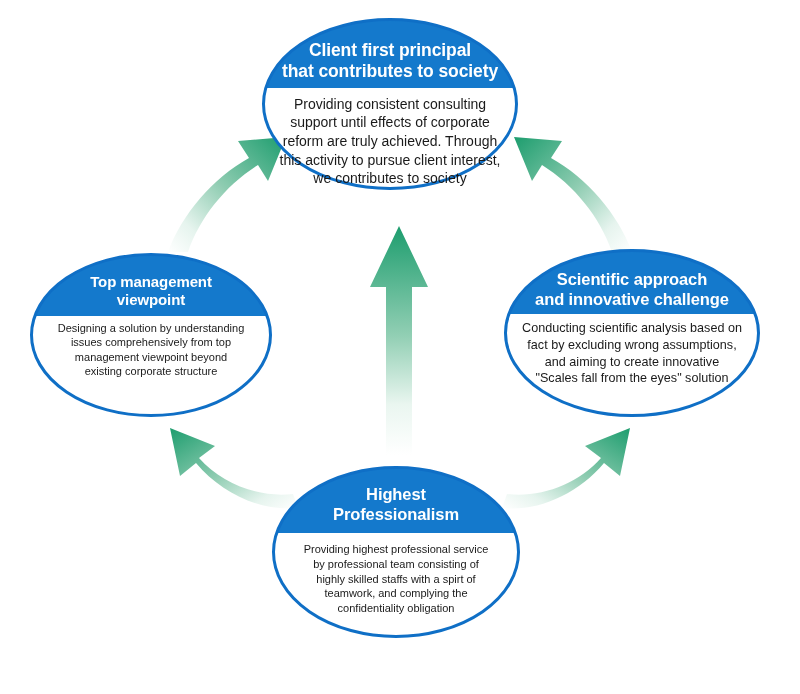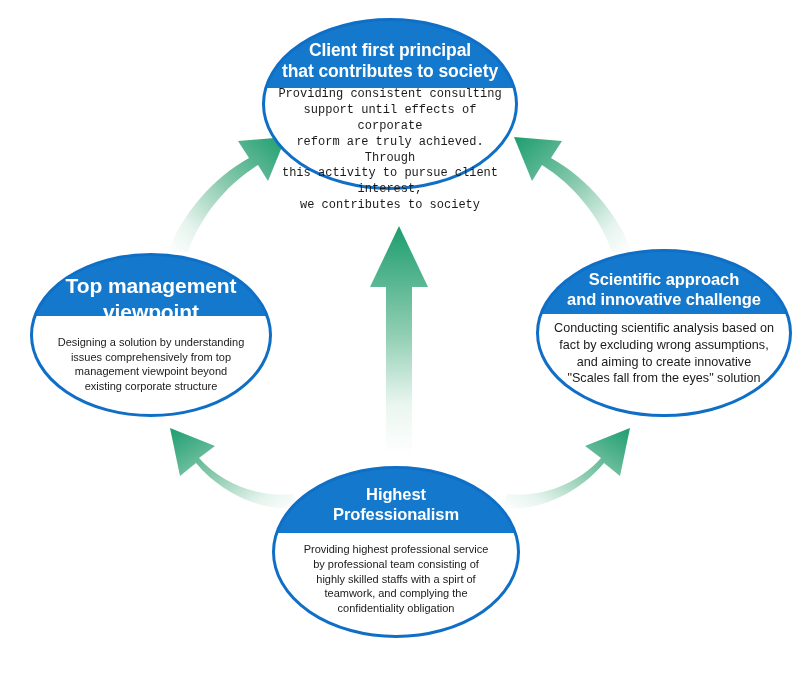--- a/index.html
+++ b/index.html
@@ -61,29 +61,29 @@
     color: #1a1a1a;
     text-align: center;
     line-height: 1.33;
     white-space: pre-line;
     width: 100%;
   }
 
   
   #node-top { left: 262px; top: 18px; width: 256px; height: 172px; }
   #node-top .node-title { font-size: 17.5px; margin-top: 22px; }
-  #node-top .node-body  { font-size: 12px; margin-top: 4px; padding: 0 10px; box-sizing: border-box; font-family: Liberation Mono, monospace; }
+  #node-top .node-body  { font-size: 14px; margin-top: 12px; padding: 0 10px; box-sizing: border-box; }
 
   
   #node-left { left: 30px; top: 253px; width: 242px; height: 164px; }
-  #node-left .node-title { font-size: 21px; margin-top: 20px; }
+  #node-left .node-title { font-size: 15px; margin-top: 20px; }
   #node-left .node-body  { font-size: 11px; margin-top: 11px; padding: 0 6px; box-sizing: border-box; }
 
   
-  #node-right { left: 536px; top: 249px; width: 256px; height: 168px; }
+  #node-right { left: 504px; top: 249px; width: 256px; height: 168px; }
   #node-right .node-title { font-size: 16.5px; margin-top: 20px; }
   #node-right .node-body  { font-size: 12.6px; margin-top: 11px; padding: 0 8px; box-sizing: border-box; }
 
   
   #node-bottom { left: 272px; top: 466px; width: 248px; height: 172px; }
   #node-bottom .node-title { font-size: 16.5px; margin-top: 18px; }
   #node-bottom .node-body  { font-size: 11px; margin-top: 10px; padding: 8px 8px; box-sizing: border-box; }
 </style>
 </head>
 <body>

